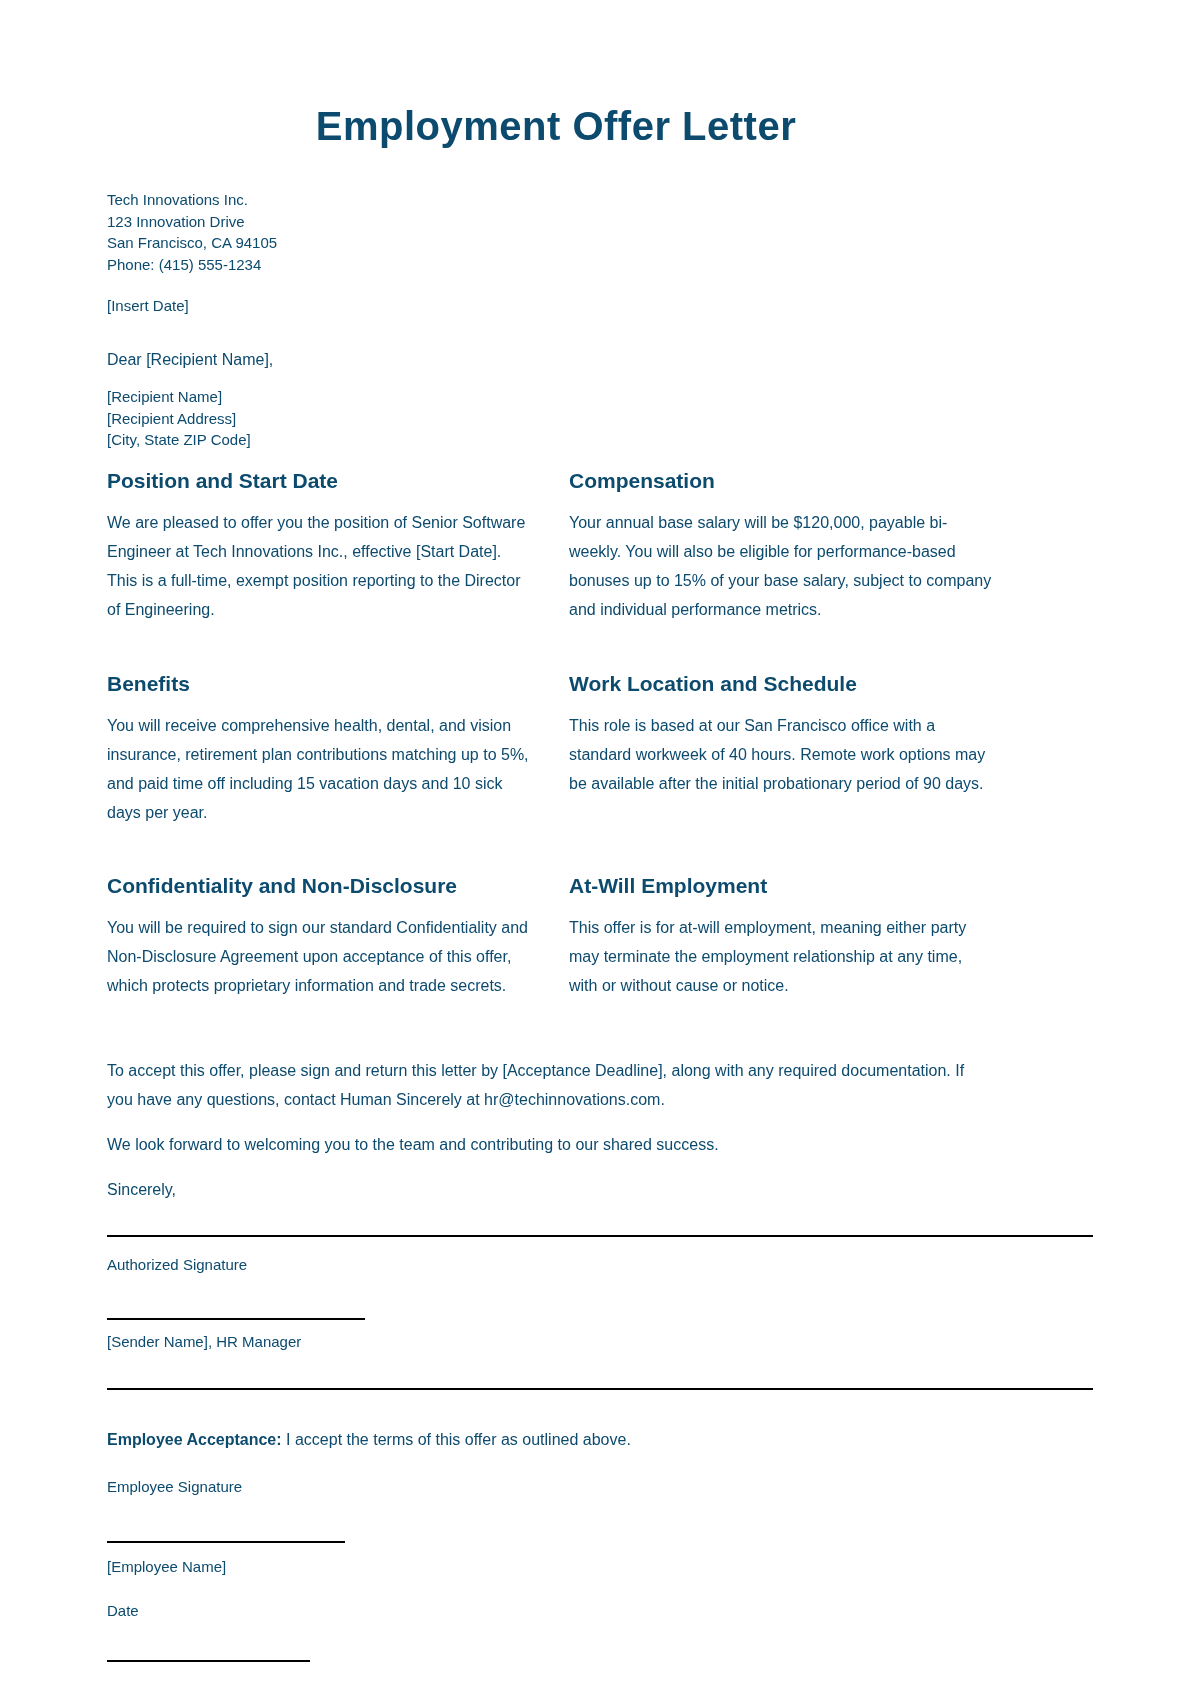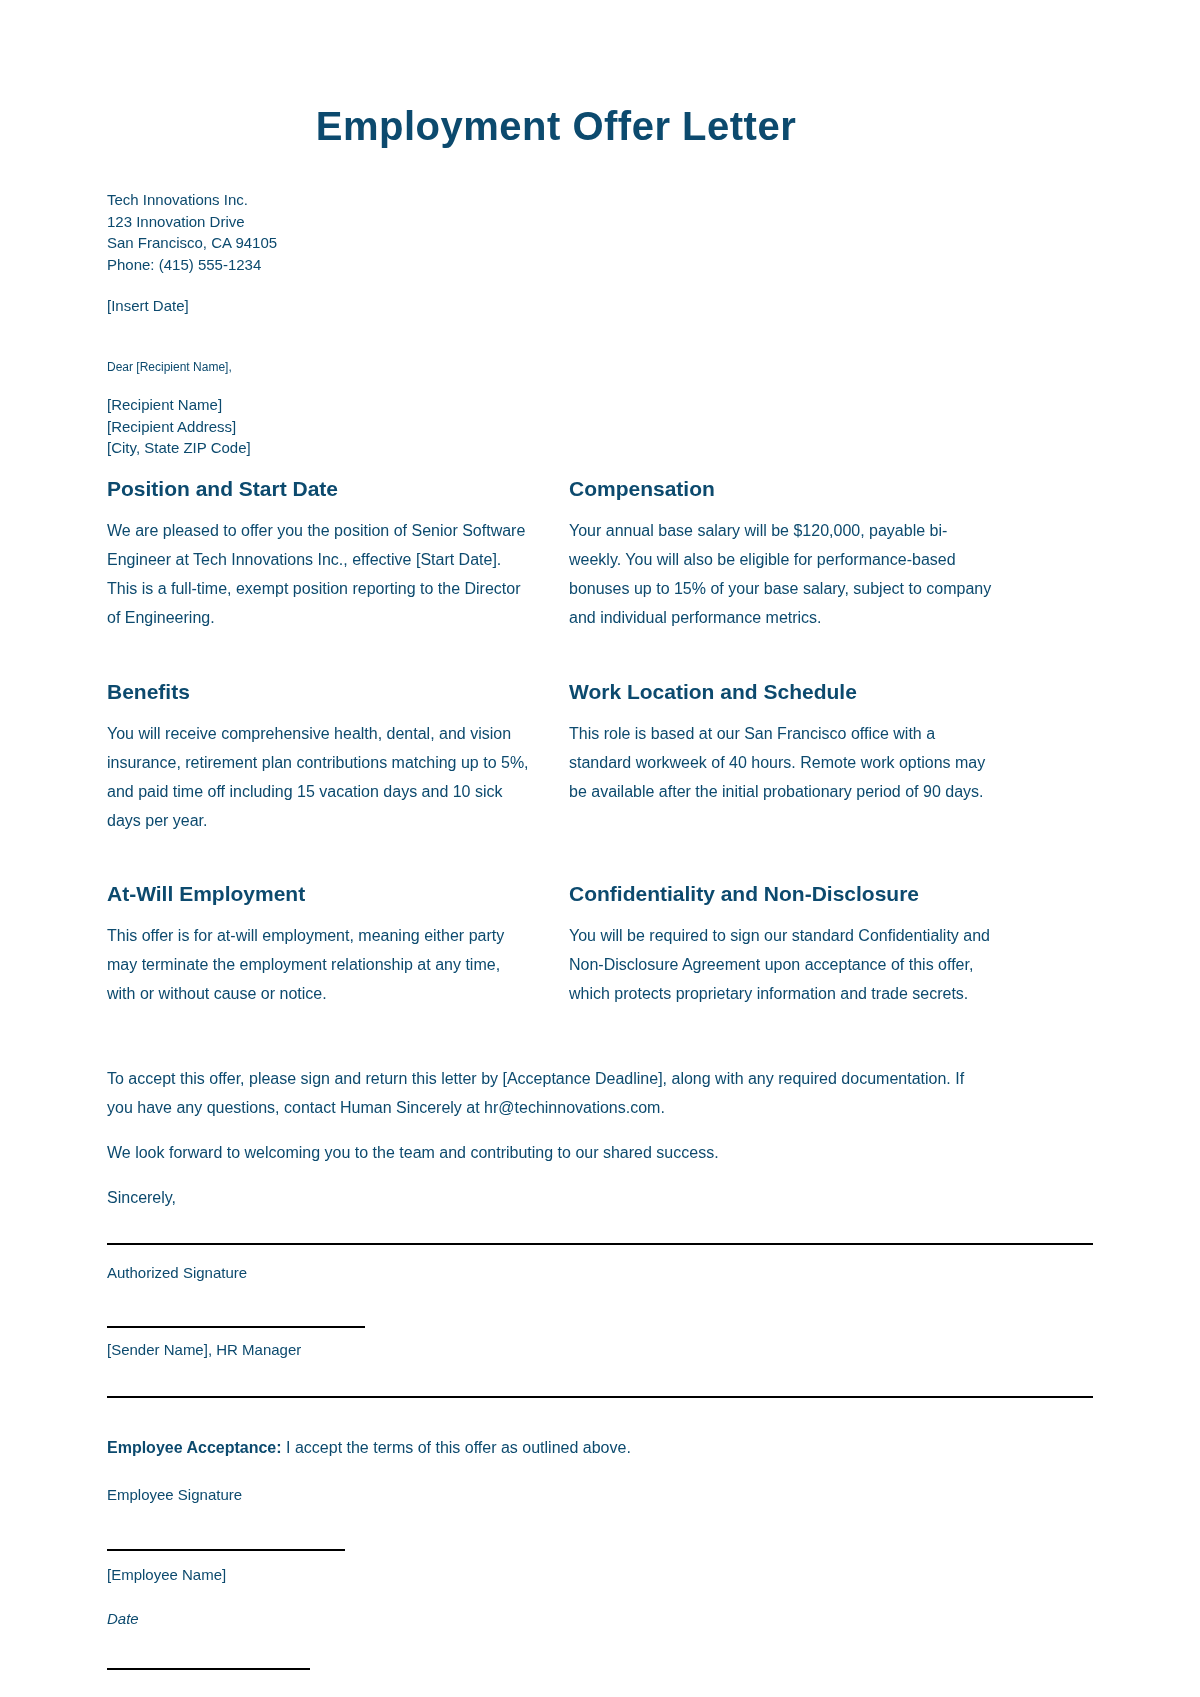--- a/index.html
+++ b/index.html
@@ -19,21 +19,21 @@
     margin: 102px 88px 0 0;
     font-size: 40px;
     line-height: 48px;
     font-weight: 700;
     text-align: center;
     letter-spacing: 0.5px;
   }
   .addr-block { margin-top: 39px; font-size: 15px; line-height: 21.5px; }
   .addr-block div { margin: 0; }
   .date-line { margin-top: 20px; font-size: 15px; line-height: 21.5px; }
-  .salutation { margin-top: 40px; font-size: 12px; line-height: 21.5px; }
+  .salutation { margin-top: 32px; font-size: 16px; line-height: 21.5px; }
   .recipient-block { margin-top: 16px; font-size: 15px; line-height: 21.5px; }
 
   .grid-row {
     display: grid;
     grid-template-columns: 430px 1fr;
     column-gap: 28px;
     gap: 32px;
   }
   .row-1 { margin-top: 17px; margin-bottom: 47px; }
   .row-2 { margin-bottom: 46px; }
@@ -73,21 +73,21 @@
     margin: 43px 0 0 0;
   }
   .sig-line-sender { width: 258px; }
   .sig-line-employee { width: 238px; margin-top: 44px; }
   .sig-line-date { width: 203px; margin-top: 39px; }
   .sender-line { margin-top: 12px; font-size: 15px; line-height: 20px; }
   .acceptance-line { margin-top: 38px; font-size: 16px; line-height: 24px; }
   .acceptance-line .bold { font-weight: 700; }
   .employee-sig-label { margin-top: 25px; font-size: 15px; line-height: 20px; }
   .employee-name { margin-top: 14px; font-size: 15px; line-height: 20px; }
-  .date-label { margin-top: 24px; font-size: 15px; line-height: 20px; font-style: italic; }
+  .date-label { margin-top: 24px; font-size: 15px; line-height: 20px; }
 </style>
 </head>
 <body>
 
 <div class="page">
 
   <h1 class="doc-title">Employment Offer Letter</h1>
 
   <div class="addr-block">
     <div>Tech Innovations Inc.</div>
@@ -134,30 +134,30 @@
     <div class="section">
       <h2>Work Location and Schedule</h2>
       <p>This role is based at our San Francisco office with a
 standard workweek of 40 hours. Remote work options may
 be available after the initial probationary period of 90 days.</p>
     </div>
   </div>
 
   <div class="grid-row row-3">
     <div class="section">
+      <h2>Confidentiality and Non-Disclosure</h2>
+      <p>You will be required to sign our standard Confidentiality and
+Non-Disclosure Agreement upon acceptance of this offer,
+which protects proprietary information and trade secrets.</p>
+    </div>
+    <div class="section">
       <h2>At-Will Employment</h2>
       <p>This offer is for at-will employment, meaning either party
 may terminate the employment relationship at any time,
 with or without cause or notice.</p>
-    </div>
-    <div class="section">
-      <h2>Confidentiality and Non-Disclosure</h2>
-      <p>You will be required to sign our standard Confidentiality and
-Non-Disclosure Agreement upon acceptance of this offer,
-which protects proprietary information and trade secrets.</p>
     </div>
   </div>
 
   <p class="closing-par">To accept this offer, please sign and return this letter by [Acceptance Deadline], along with any required documentation. If
 you have any questions, contact Human Sincerely at hr@techinnovations.com.</p>
   <p class="closing-par">We look forward to welcoming you to the team and contributing to our shared success.</p>
   <p class="closing-par">Sincerely,</p>
 
   <hr class="rule-full">
   <div class="sig-label">Authorized Signature</div>

